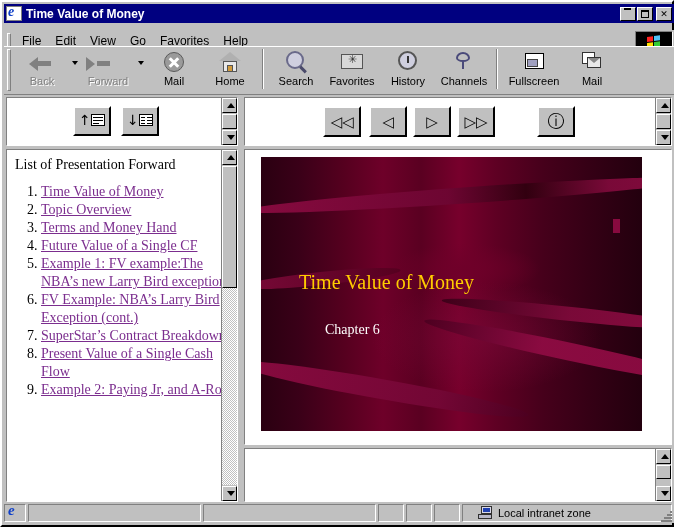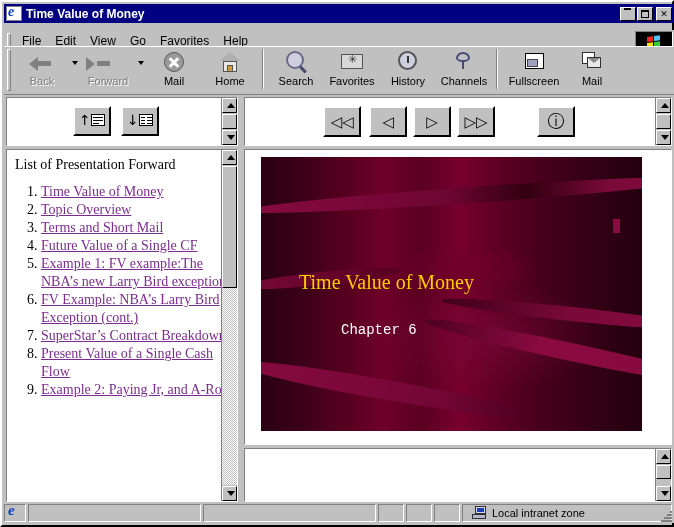--- a/index.html
+++ b/index.html
@@ -302,41 +302,41 @@
     background:radial-gradient(ellipse at center,#6e0029 0%,rgba(110,0,41,0) 70%);}
   .rib.r7{left:100px;top:120px;width:250px;height:120px;border-radius:50%;
     background:radial-gradient(ellipse at center,rgba(125,10,58,.55) 0%,rgba(125,10,58,0) 65%);}
   .rib.dot{left:352px;top:62px;width:7px;height:14px;border-radius:0;background:#8d0b42;}
   .slide-title{
     position:absolute;left:38px;top:114px;
     font-family:"Liberation Serif", serif;
     font-size:20px;color:#ffcc00;white-space:nowrap;
   }
   .slide-sub{
-    position:absolute;left:80px;top:165px;
-    font-family:Liberation Mono, monospace;
+    position:absolute;left:64px;top:165px;
+    font-family:Liberation Serif, serif;
     font-size:14px;color:#ffffff;white-space:nowrap;
   }
   
   .statusbar{
     position:absolute;left:2px;bottom:2px;width:670px;height:20px;
     background:#c0c0c0;display:flex;align-items:center;
     box-sizing:border-box;
   }
   .sb-pane{
     height:18px;margin-right:2px;
     border-top:1px solid #808080;border-left:1px solid #808080;
     border-right:1px solid #ffffff;border-bottom:1px solid #ffffff;
     box-sizing:border-box;position:relative;
     display:flex;align-items:center;
   }
   .sb-icon{width:22px;flex:0 0 auto;}
   .sb-main{flex:1 1 auto;}
   .sb-small{width:26px;flex:0 0 auto;}
-  .sb-zone{width:210px;flex:0 0 auto;padding-left:6px;}
+  .sb-zone{width:210px;flex:0 0 auto;padding-left:12px;}
   .sb-zone .ztext{font-size:11px;color:#000;margin-left:4px;font-family:"Liberation Sans", sans-serif;}
   .zicon{
     position:relative;width:16px;height:14px;margin-left:3px;flex:0 0 auto;
   }
   .zicon .mon{position:absolute;left:3px;top:0;width:11px;height:8px;background:#d8d8e8;border:1px solid #303030;box-sizing:border-box;}
   .zicon .mon::after{content:"";position:absolute;left:1px;top:1px;width:7px;height:4px;background:#2040b0;}
   .zicon .base{position:absolute;left:0;top:8px;width:14px;height:5px;background:#b8b8c8;border:1px solid #303030;box-sizing:border-box;}
   .grip{
     position:absolute;right:0;bottom:0;width:14px;height:14px;
   }
@@ -522,21 +522,21 @@
             <div class="tri"></div>
           </div>
       </div>
     </div>
 
     <div class="frame" id="frame-slide-list">
       <div class="list-head">List of Presentation Forward</div>
       <ol class="slides">
         <li><a>Time Value of Money</a></li>
         <li><a>Topic Overview</a></li>
-        <li><a>Terms and Short Mail</a></li>
+        <li><a>Terms and Money Hand</a></li>
         <li><a>Future Value of a Single CF</a></li>
         <li><a>Example 1: FV example:The NBA’s new Larry Bird exception</a></li>
         <li><a>FV Example: NBA’s Larry Bird Exception (cont.)</a></li>
         <li><a>SuperStar’s Contract Breakdown</a></li>
         <li><a>Present Value of a Single Cash Flow</a></li>
         <li><a>Example 2: Paying Jr, and A-Rod</a></li>
       </ol>
       <div class="vscroll">
         <div class="sbtn up">
             <div class="tri"></div>

